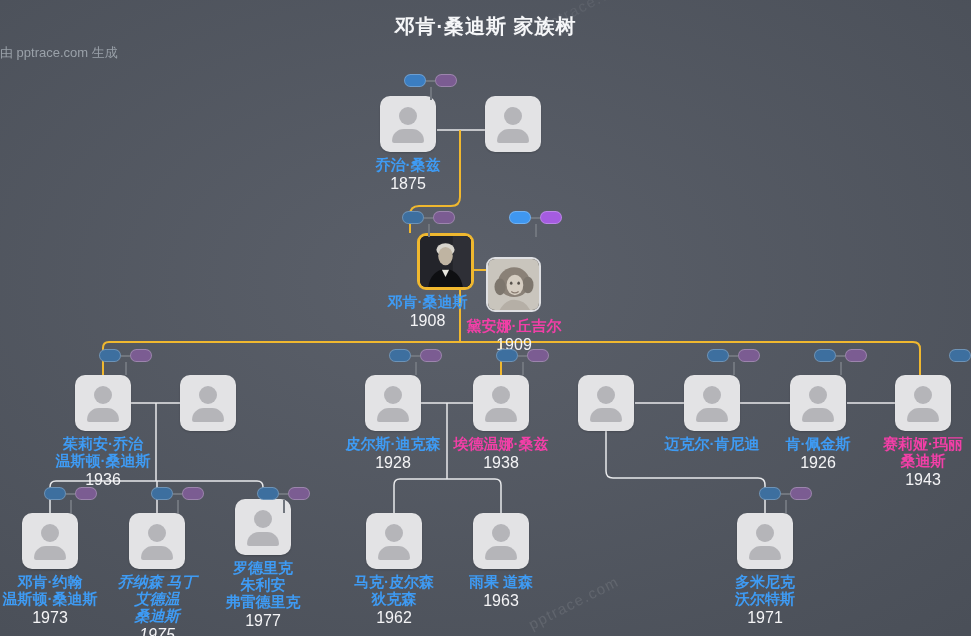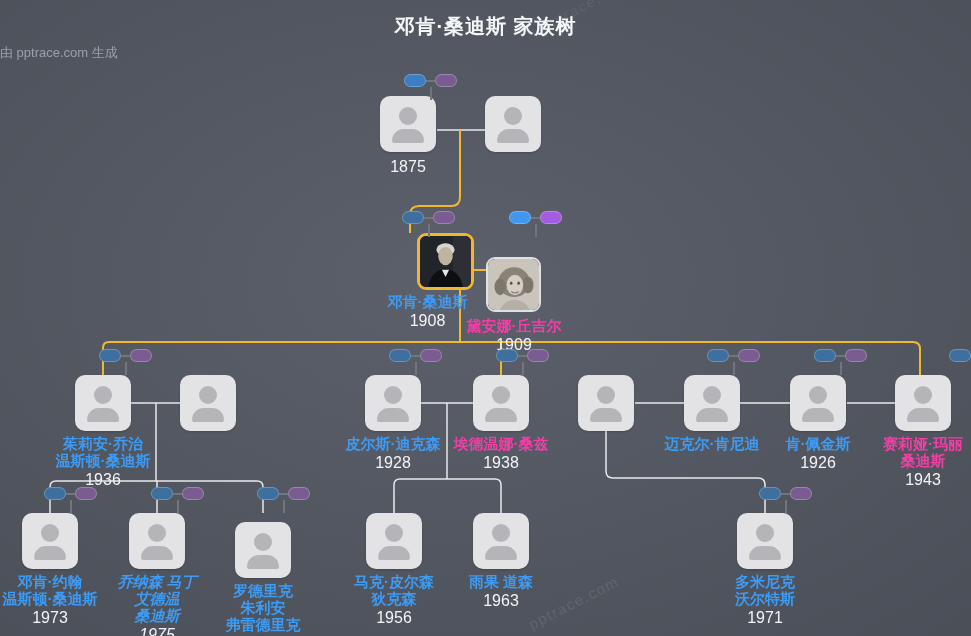--- a/index.html
+++ b/index.html
@@ -152,20 +152,21 @@
   <div class="pills" style="left:759px;top:487px;">
     <span class="pill f-muted"></span>
     <span class="pill-link"></span>
     <span class="pill m-muted"></span>
     <span class="pill-drop"></span>
   </div>
 
   <div class="person" style="left:380px;top:96px;">
     <div class="avatar"></div>
     <div class="label">
+      <div class="pname male">乔治·桑兹</div>
       <div class="pyear">1875</div>
     </div>
   </div>
   <div class="person" style="left:485px;top:96px;">
     <div class="avatar"></div>
   </div>
 
   <div class="person" style="left:382px;top:233px;padding-left:35px;">
     <div class="photo-frame">
       <svg width="51" height="51" viewBox="0 0 56 56">
@@ -262,35 +263,35 @@
   </div>
   <div class="person" style="left:129px;top:513px;font-style:italic;">
     <div class="avatar"></div>
     <div class="label">
       <div class="pname male">乔纳森 马丁
 艾德温
 桑迪斯</div>
       <div class="pyear">1975</div>
     </div>
   </div>
-  <div class="person" style="left:235px;top:522px;">
+  <div class="person" style="left:235px;top:499px;">
     <div class="avatar"></div>
     <div class="label">
       <div class="pname male">罗德里克
 朱利安
 弗雷德里克</div>
       <div class="pyear">1977</div>
     </div>
   </div>
   <div class="person" style="left:366px;top:513px;">
     <div class="avatar"></div>
     <div class="label">
       <div class="pname male">马克·皮尔森
 狄克森</div>
-      <div class="pyear">1956</div>
+      <div class="pyear">1962</div>
     </div>
   </div>
   <div class="person" style="left:473px;top:513px;">
     <div class="avatar"></div>
     <div class="label">
       <div class="pname male">雨果 道森</div>
       <div class="pyear">1963</div>
     </div>
   </div>
   <div class="person" style="left:737px;top:513px;">

